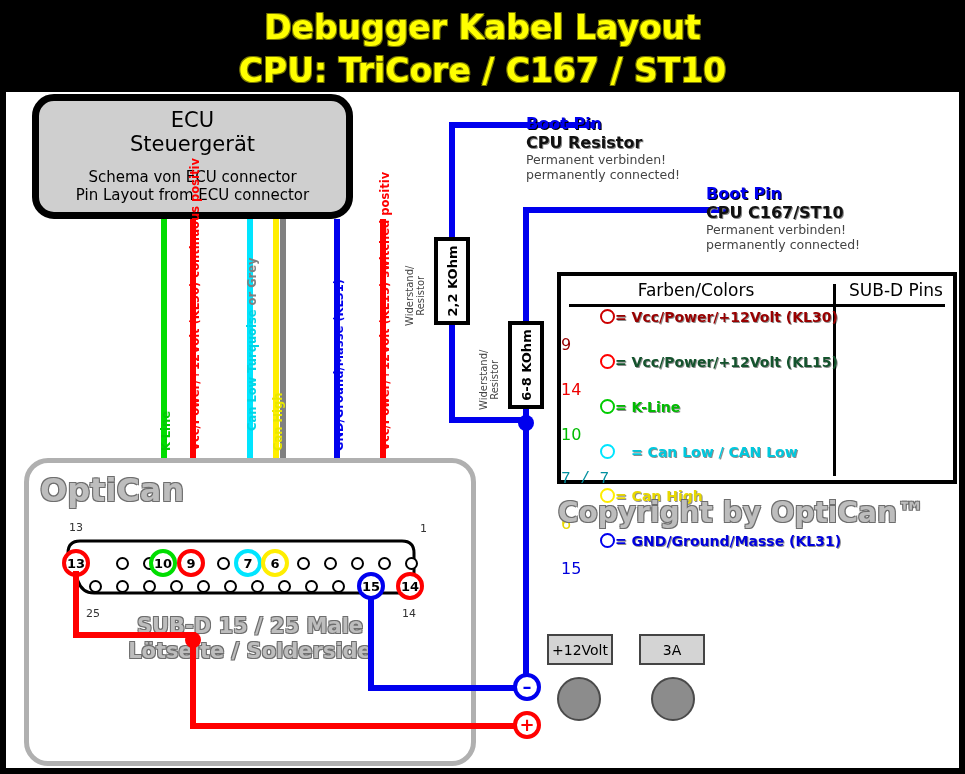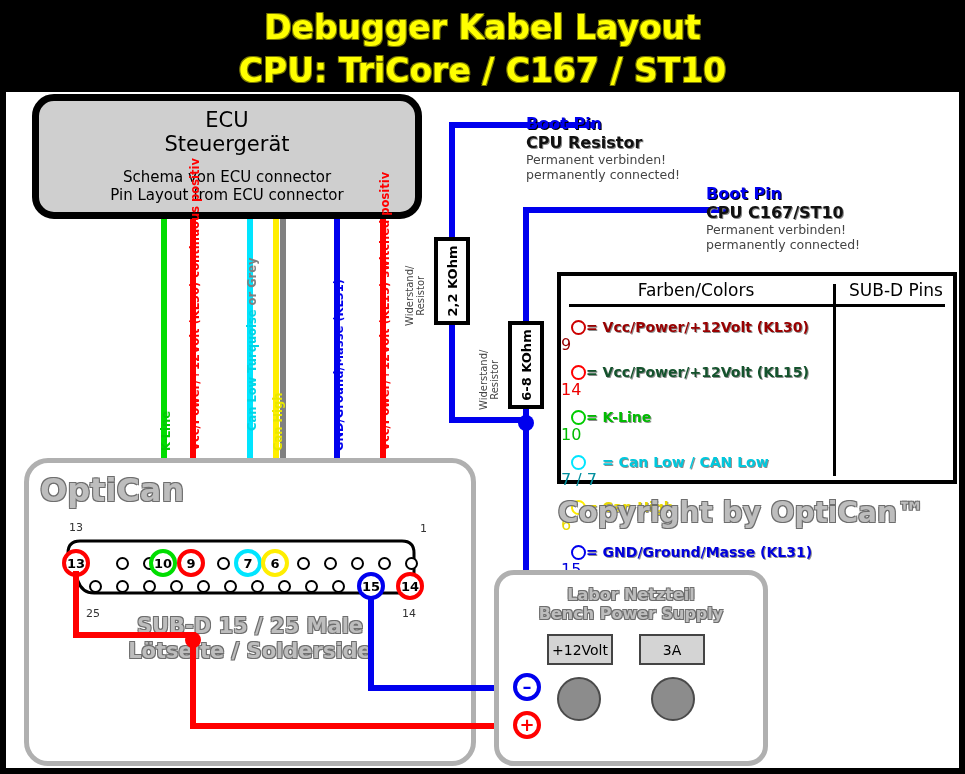--- a/index.html
+++ b/index.html
@@ -10,21 +10,21 @@
 
   
   #title-band{position:absolute;left:0;top:0;width:953px;height:86px;background:#000;}
   .ttl{position:absolute;width:100%;text-align:center;color:#ffff00;
        font-weight:bold;font-family:"DejaVu Sans",sans-serif;letter-spacing:0px;
        text-shadow:1px 1px 0 #7a7a00,-1px -1px 0 #7a7a00,1px -1px 0 #7a7a00,-1px 1px 0 #7a7a00;}
   #ttl1{top:2px;font-size:33px;}
   #ttl2{top:45px;font-size:33px;}
 
   
-  #ecu{left:26px;top:88px;width:390px;height:125px;background:#cfcfcf;
+  #ecu{left:26px;top:88px;width:321px;height:125px;background:#cfcfcf;
        border:7px solid #000;border-radius:22px;box-sizing:border-box;text-align:center;}
   #ecu .l1{margin-top:7px;font-size:21px;color:#000;}
   #ecu .l2{font-size:21px;color:#000;}
   #ecu .l3{margin-top:12px;font-size:15px;color:#000;}
   #ecu .l4{font-size:15px;color:#000;}
 
   
   .wire{position:absolute;background:#000;}
   .vwire{width:6px;}
   .hwire{height:6px;}
@@ -51,21 +51,21 @@
   .bootblk .b4{font-size:12.5px;color:#444;}
 
   
   #legend{left:551px;top:266px;width:400px;height:212px;background:#fff;
           border:4px solid #000;box-sizing:border-box;}
   #legend .hdr{display:flex;height:28px;align-items:center;gap:8px;}
   #legend .hdr .c1{width:270px;text-align:center;font-size:17px;color:#000;}
   #legend .hdr .c2{flex:1;text-align:left;padding-left:10px;font-size:17px;color:#000;}
   #legend .rule{height:3px;background:#000;margin:0 8px 2px 8px;}
   #legend .vdiv{position:absolute;left:272px;top:8px;width:3px;height:192px;background:#000;}
-  .lrow{display:flex;align-items:flex-end;height:26px;}
+  .lrow{display:flex;align-items:flex-start;height:26px;padding-left:29px;}
   .lrow .ring{width:15px;height:15px;border:2.5px solid #000;border-radius:50%;
               margin-left:10px;box-sizing:border-box;background:#fff;}
   .lrow .txt{font-size:14px;font-weight:bold;white-space:nowrap;
              text-shadow:1px 1px 0 rgba(0,0,0,.45);}
   .lrowwrap{position:relative;}
 
   
   #optican{left:18px;top:452px;width:452px;height:308px;background:#fff;
            border:5px solid #b0b0b0;border-radius:24px;box-sizing:border-box;}
   .outlined{color:#bdbdbd;font-weight:bold;
@@ -212,21 +212,21 @@
         <div class="ring" style="border-color:#00cc00;"></div>
         <div class="txt" style="color:#00bb00;">= K-Line</div>
       </div>
       <div class="pin" style="top:-22px;color:#00bb00;">10</div>
     </div>
     <div class="lrowwrap">
       <div class="lrow">
         <div class="ring" style="border-color:#00e5ff;"></div>
         <div class="txt" style="color:#00c8dd;margin-left:16px;">= Can Low / CAN Low</div>
       </div>
-      <div class="pin" style="top:-22px;color:#008f9e;">7 / 7</div>
+      <div class="pin" style="top:-22px;color:#008f9e;font-family:Liberation Mono, monospace;">7 / 7</div>
     </div>
     <div class="lrowwrap">
       <div class="lrow">
         <div class="ring" style="border-color:#ffee00;"></div>
         <div class="txt" style="color:#e8d800;">= Can High</div>
       </div>
       <div class="pin" style="top:-22px;color:#e8d800;">6</div>
     </div>
     <div class="lrowwrap">
       <div class="lrow">
@@ -300,24 +300,20 @@
 
   <div class="wire vwire abs" style="left:67px;top:565px;height:64px;background:#ff0000;"></div>
   <div class="wire hwire abs" style="left:67px;top:626px;width:120px;background:#ff0000;"></div>
   <div class="wire vwire abs" style="left:184px;top:626px;height:92px;background:#ff0000;"></div>
   <div class="wire hwire abs" style="left:184px;top:717px;width:330px;background:#ff0000;"></div>
   <div class="dot" style="left:179px;top:626px;width:16px;height:16px;background:#ff0000;"></div>
 
   <div class="wire vwire abs" style="left:362px;top:590px;height:92px;background:#0000ee;"></div>
   <div class="wire hwire abs" style="left:362px;top:679px;width:152px;background:#0000ee;"></div>
 
-  <div class="abs" id="psu">
-    <div class="p1 outlined">Labor Netzteil</div>
-    <div class="p2 outlined">Bench Power Supply</div>
-  </div>
   <div class="display" style="left:541px;top:628px;width:62px;height:27px;">
       <span>+12Volt</span>
     </div>
   <div class="display" style="left:633px;top:628px;width:62px;height:27px;">
       <span>3A</span>
     </div>
   <div class="knob" style="left:551px;top:671px;"></div>
   <div class="knob" style="left:645px;top:671px;"></div>
   <div class="term" style="left:507px;top:667px;border-color:#0000ee;color:#0000ee;">
     <span>–</span>

